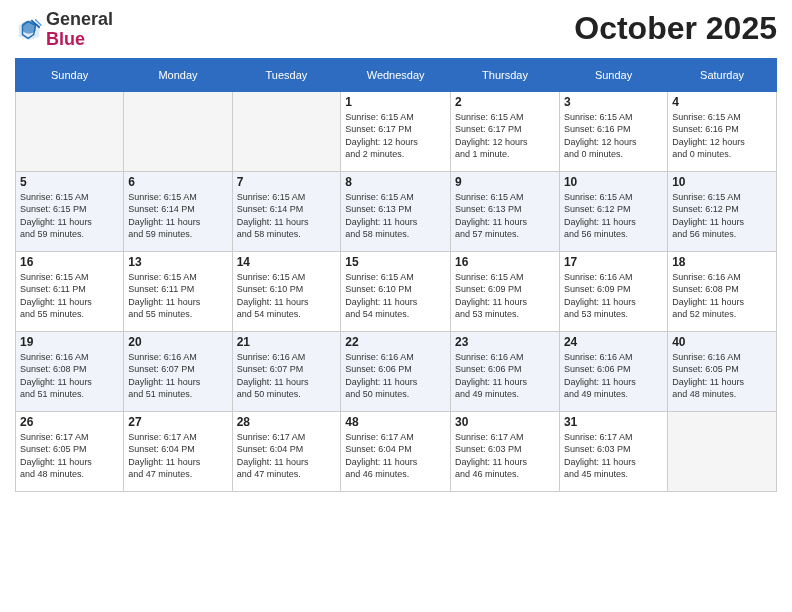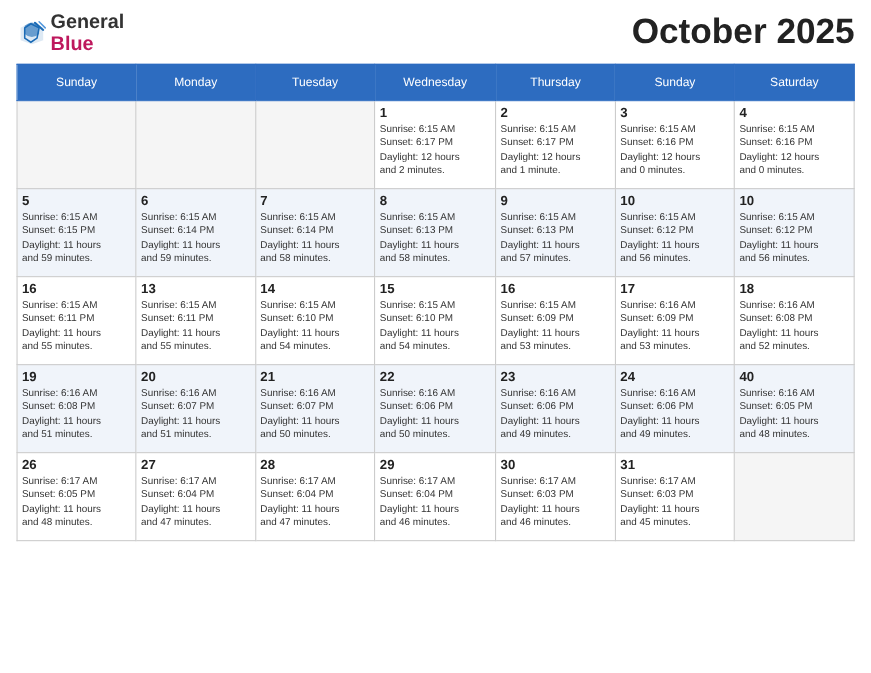--- a/index.html
+++ b/index.html
@@ -337,21 +337,21 @@
 and 47 minutes.</div>
           </td>
           <td>
             <div class="day-number">28</div>
             <div class="day-info" style="white-space: pre-line;">Sunrise: 6:17 AM
 Sunset: 6:04 PM
 Daylight: 11 hours
 and 47 minutes.</div>
           </td>
           <td>
-            <div class="day-number">29</div>
+            <div class="day-number">48</div>
             <div class="day-info" style="white-space: pre-line;">Sunrise: 6:17 AM
 Sunset: 6:04 PM
 Daylight: 11 hours
 and 46 minutes.</div>
           </td>
           <td>
             <div class="day-number">30</div>
             <div class="day-info" style="white-space: pre-line;">Sunrise: 6:17 AM
 Sunset: 6:03 PM
 Daylight: 11 hours

